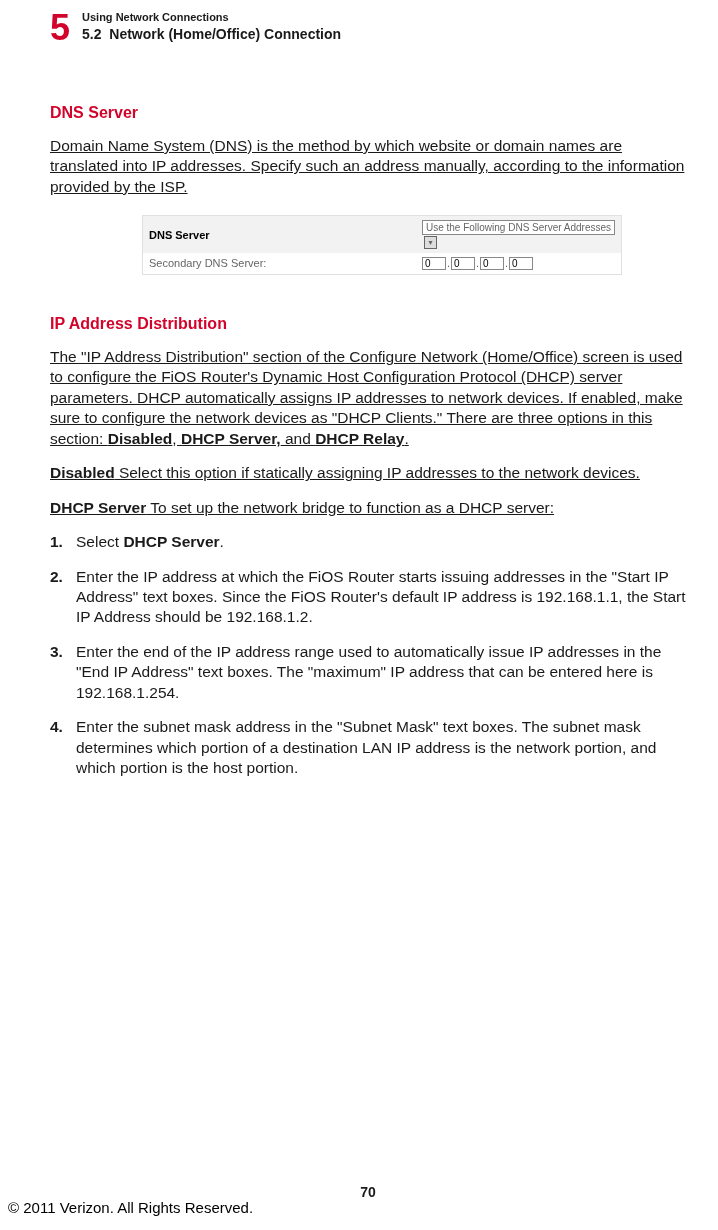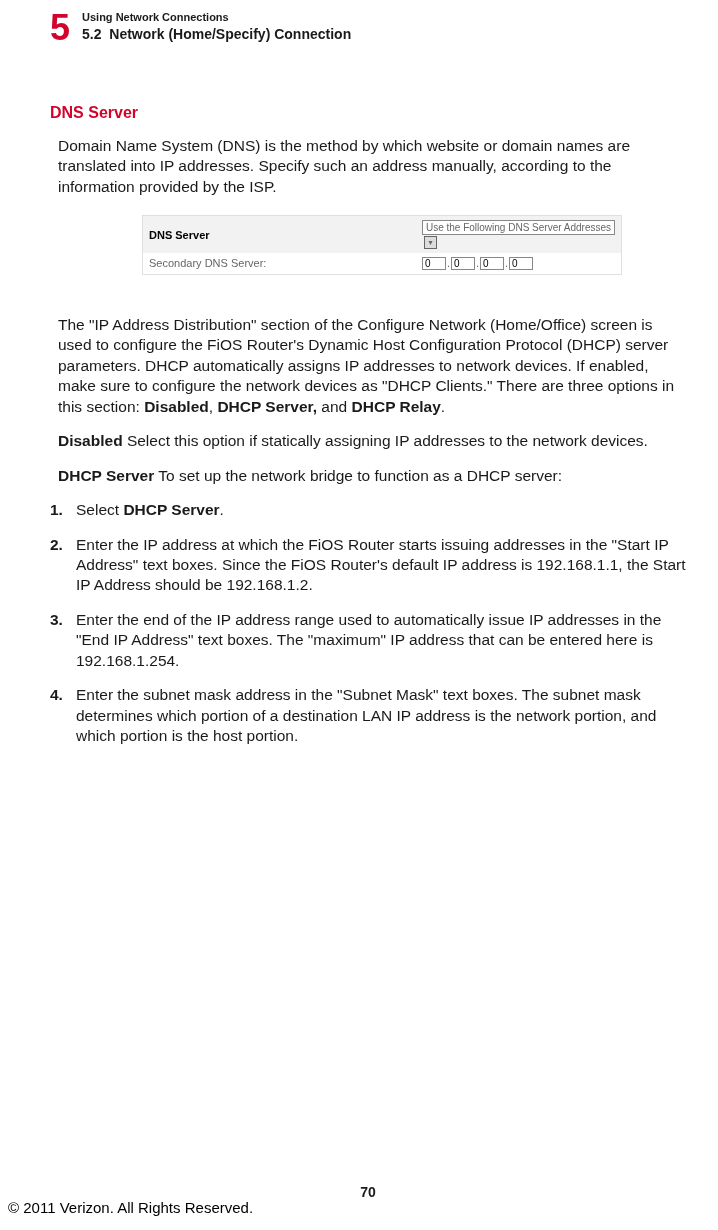--- a/index.html
+++ b/index.html
@@ -3,21 +3,21 @@
 <meta charset="utf-8">
 <style>
   html,body{margin:0;padding:0;background:#fff;font-family:"Segoe UI",Arial,sans-serif;color:#1a1a1a;}
   .page{width:718px;height:1230px;box-sizing:border-box;padding:10px 28px 0 50px;position:relative;}
   .header-row{display:flex;align-items:flex-start;gap:14px;margin-bottom:58px;}
   .chapter-num{font-size:36px;font-weight:900;color:#d3042b;line-height:1;letter-spacing:-2px;}
   .header-text{padding-top:0;}
   .chapter-title{font-weight:700;font-size:11px;line-height:1.35;}
   .section-line{font-weight:700;font-size:14px;line-height:1.35;}
   .section-label{color:#d3042b;font-weight:700;font-size:16px;margin:0 0 14px 0;}
-  .para{font-size:15.5px;line-height:1.32;margin:0 0 14px 8px;}
+  .para{font-size:15.5px;line-height:1.32;margin:0 0 14px 0;text-decoration:underline;}
   .bold{font-weight:700;}
   .figure{margin:18px 0 40px 92px;width:480px;border:1px solid #e0e0e0;font-size:11px;background:#fff;}
   .figure .fig-head td:first-child{font-weight:700;color:#000;}
   .figure td{padding:4px 6px;color:#666;}
   .figure .fig-head{background:#f2f2f2;}
   .lbl{width:270px;}
   .selectbox{display:inline-block;border:1px solid #888;background:#fff;font-size:10px;padding:1px 3px;white-space:nowrap;}
   .dd-arrow{display:inline-block;border:1px solid #666;background:#ddd;width:11px;text-align:center;font-size:8px;line-height:11px;margin-left:2px;vertical-align:middle;}
   .ipbox{display:inline-block;border:1px solid #888;background:#fff;color:#000;width:18px;padding:0 2px;font-size:10px;}
   .dot{display:inline-block;padding:0 1px;}
@@ -32,21 +32,21 @@
 <body>
 
 <div class="page">
 
   <div class="header-row">
     <div class="chapter-num">5</div>
     <div class="header-text">
       <div class="chapter-title">Using Network Connections</div>
       <div class="section-line">
         <span>5.2</span>&nbsp;
-        <span>Network (Home/Specify) Connection</span>
+        <span>Network (Home/Office) Connection</span>
       </div>
     </div>
   </div>
 
   <div class="section-label">DNS Server</div>
 
   <p class="para" style="margin-bottom:0">Domain Name System (DNS) is the method by which website or domain names are translated into IP addresses. Specify such an address manually, according to the information provided by the ISP.</p>
 
   <table class="figure" cellspacing="0">
     <tbody>
@@ -59,20 +59,21 @@
     <tr>
       <td class="lbl">Secondary DNS Server:</td>
       <td>
         <span class="ipbox">0</span><span class="dot">.</span><span class="ipbox">0</span><span class="dot">.</span><span class="ipbox">0</span><span class="dot">.</span><span class="ipbox">0</span>
       </td>
     </tr>
   </tbody>
     </table>
 
   <div class="section2">
+    <div class="section-label">IP Address Distribution</div>
 
     <p class="para">
       <span>The "IP Address Distribution" section of the Configure Network (Home/Office) screen is used to configure the FiOS Router's Dynamic Host Configuration Protocol (DHCP) server parameters. DHCP automatically assigns IP addresses to network devices. If enabled, make sure to configure the network devices as "DHCP Clients." There are three options in this section: </span><span class="bold">Disabled</span><span>, </span><span class="bold">DHCP Server,</span><span> and </span><span class="bold">DHCP Relay</span><span>.</span>
     </p>
 
     <p class="para">
       <span class="bold">Disabled</span><span>  Select this option if statically assigning IP addresses to the network devices.</span>
     </p>
 
     <p class="para">

